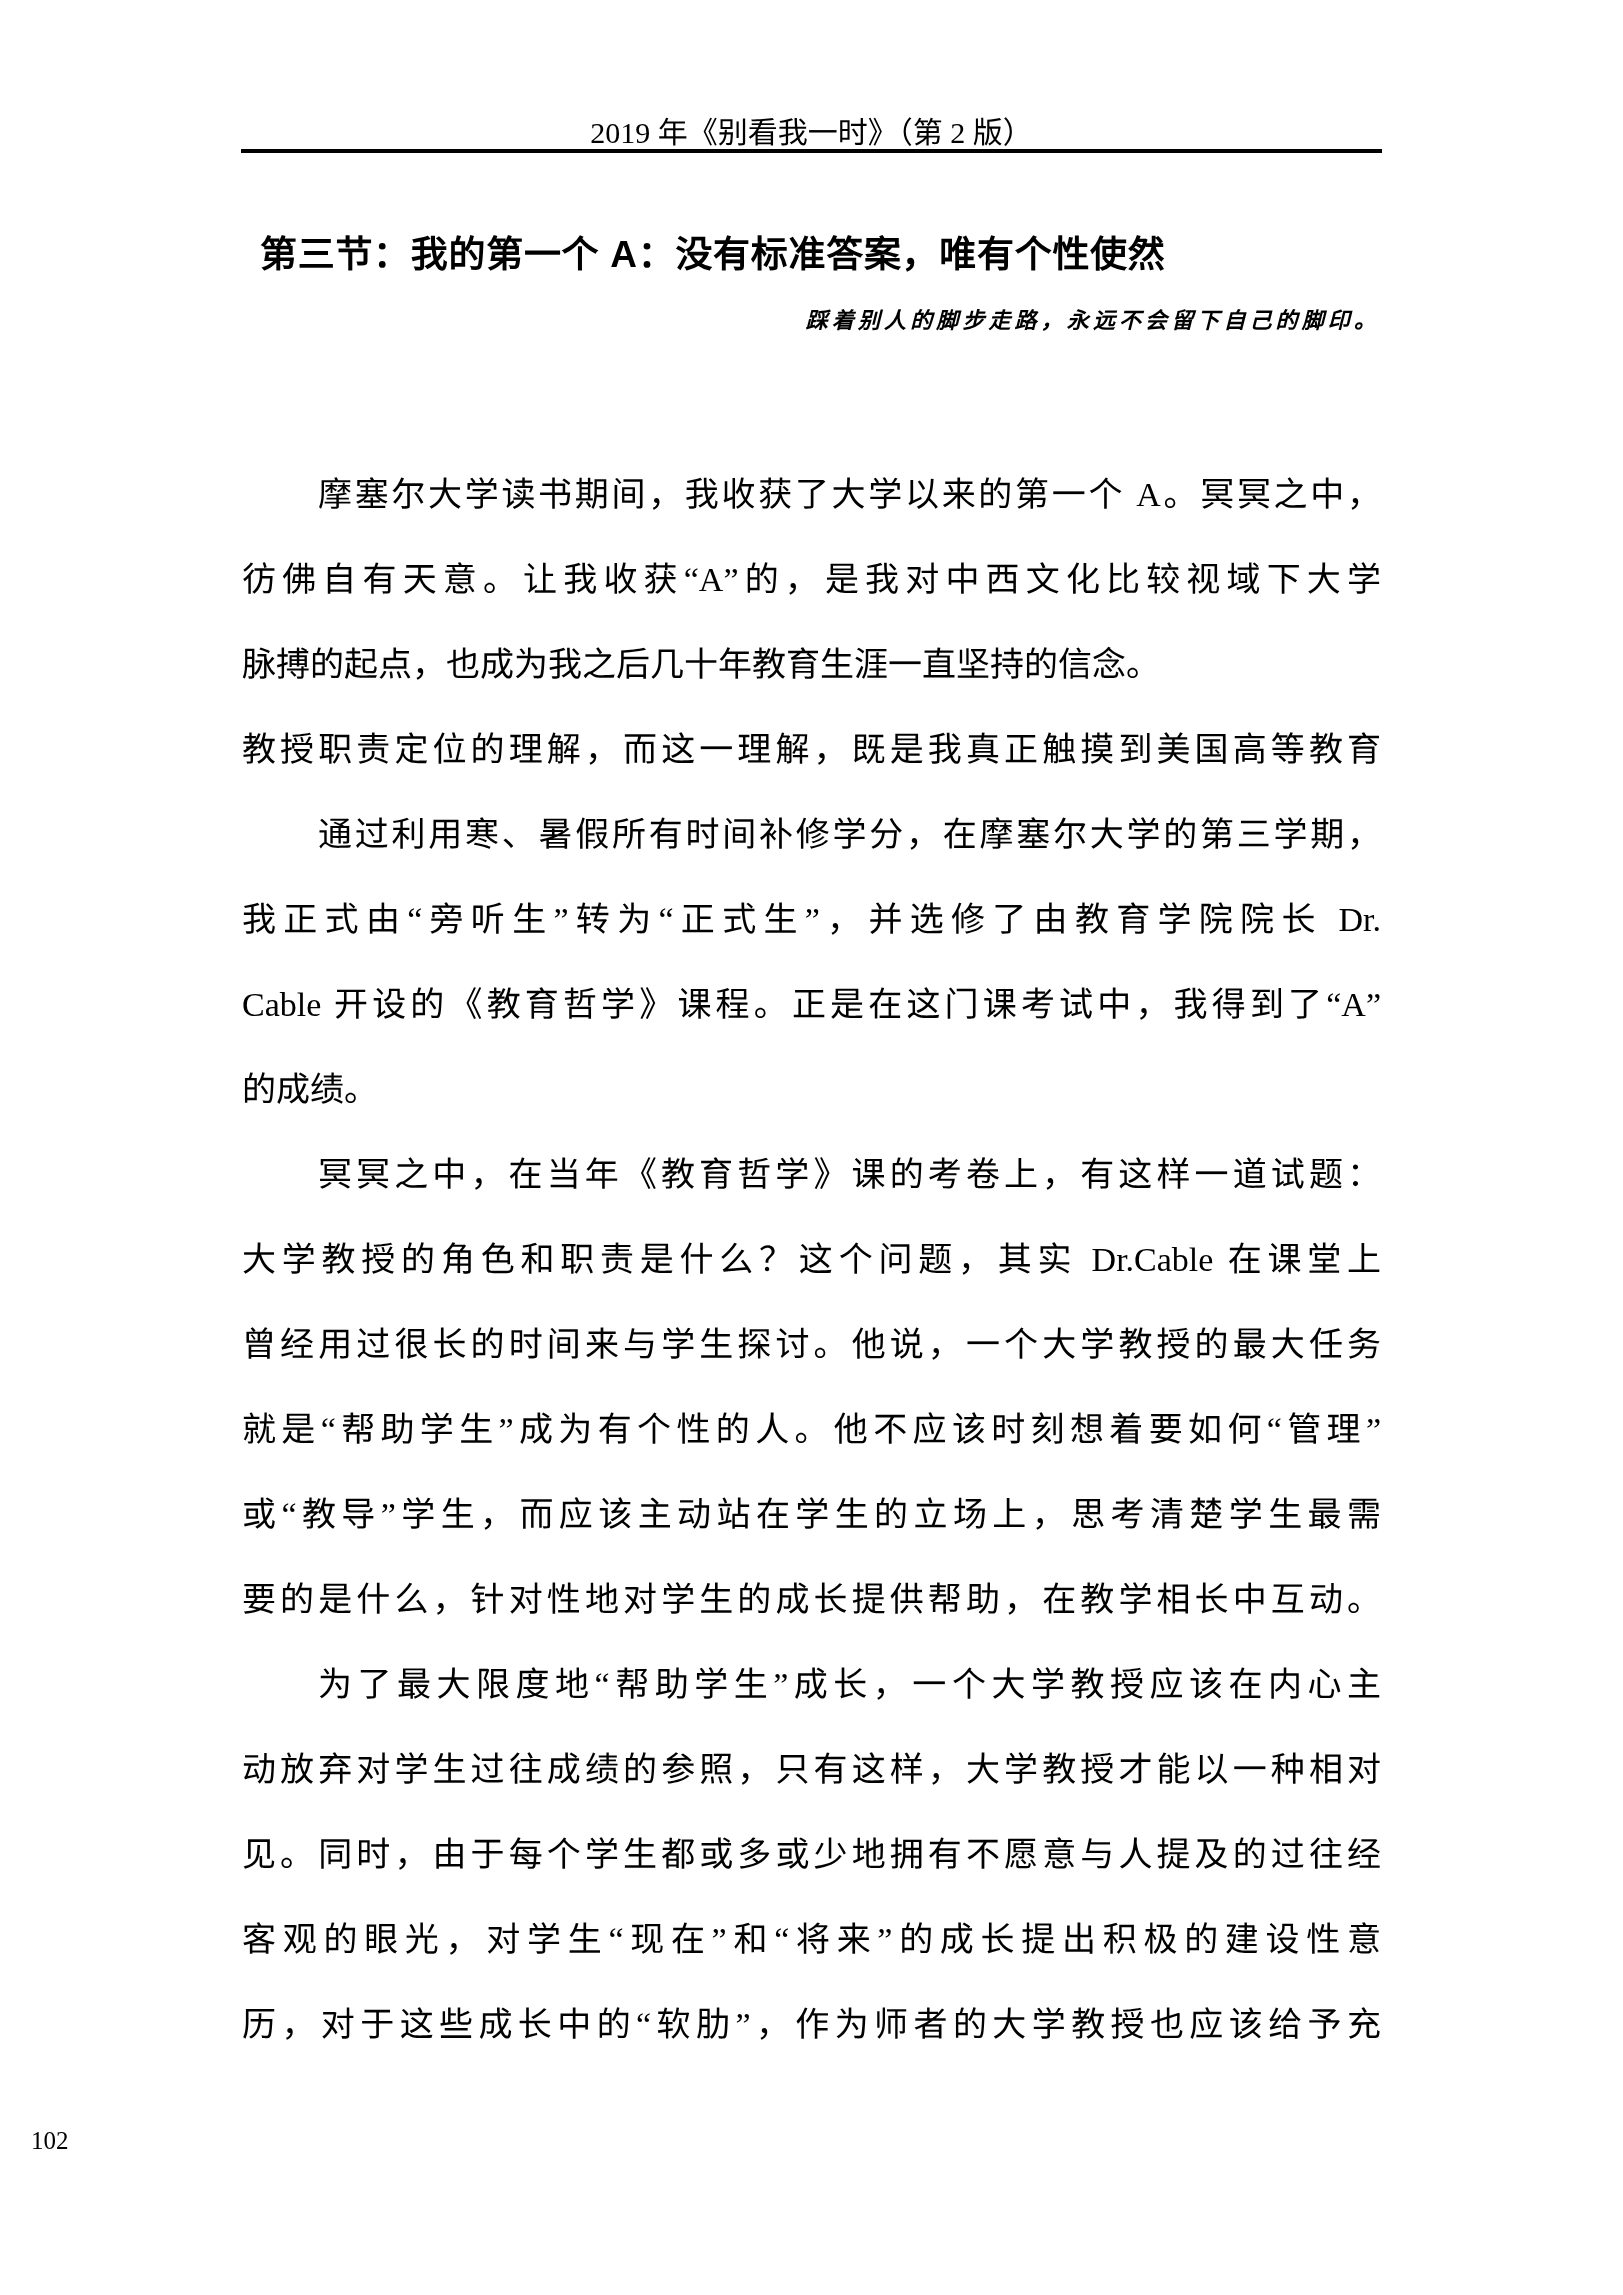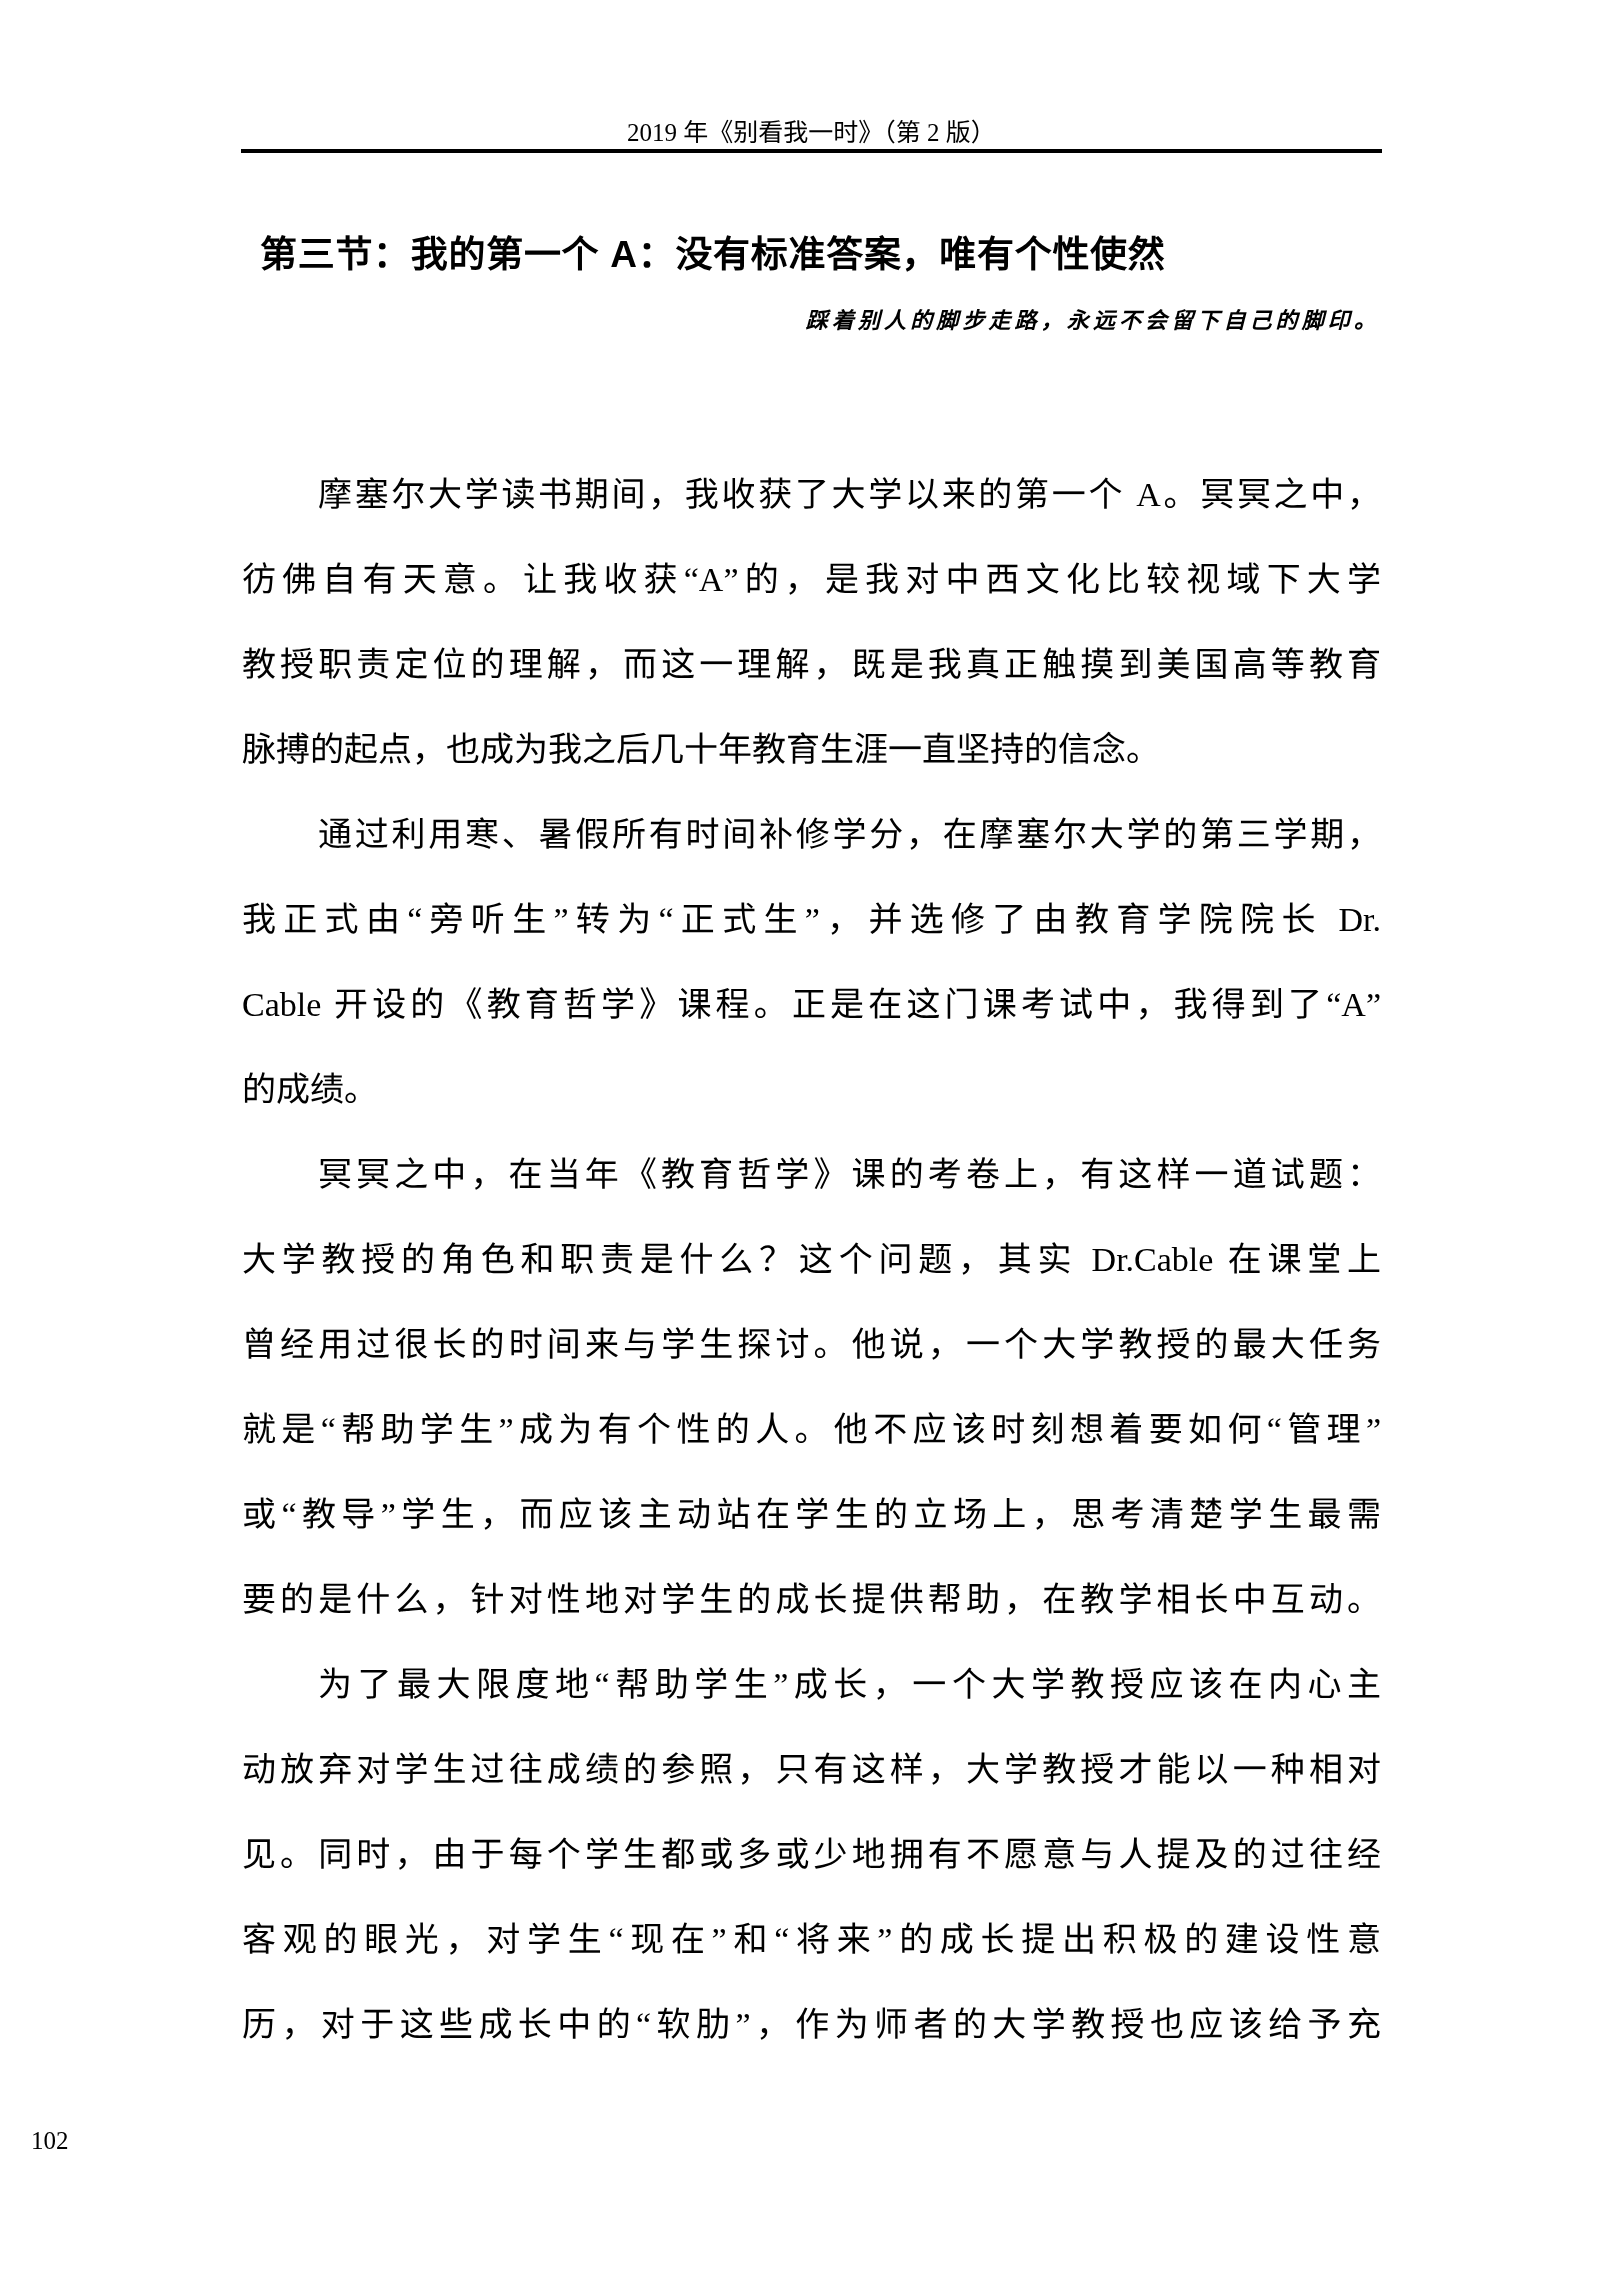--- a/index.html
+++ b/index.html
@@ -15,21 +15,21 @@
     color: #000000;
     overflow: hidden;
     font-family: "Liberation Serif", "DejaVu Serif", serif;
   }
   .header-text {
     position: absolute;
     top: 117px;
     left: 0;
     width: 100%;
     text-align: center;
-    font-size: 25px;
+    font-size: 30px;
     line-height: 31px;
     font-family: "Liberation Serif", "DejaVu Serif", serif;
   }
   .header-rule {
     position: absolute;
     left: 241px;
     top: 149px;
     width: 1141px;
     height: 4.1px;
     background: #000000;
@@ -103,22 +103,22 @@
 
   <h1 class="section-title">第三节：我的第一个 A：没有标准答案，唯有个性使然</h1>
 
   <div class="epigraph">踩着别人的脚步走路，永远不会留下自己的脚印。</div>
 
   <main class="body-text">
 
     <div class="paragraph">
       <div class="line full indent">摩塞尔大学读书期间，我收获了大学以来的第一个 A。冥冥之中，</div>
       <div class="line full">彷佛自有天意。让我收获“A”的，是我对中西文化比较视域下大学</div>
+      <div class="line end">脉搏的起点，也成为我之后几十年教育生涯一直坚持的信念。</div>
       <div class="line full">教授职责定位的理解，而这一理解，既是我真正触摸到美国高等教育</div>
-      <div class="line end">脉搏的起点，也成为我之后几十年教育生涯一直坚持的信念。</div>
     </div>
 
     <div class="paragraph">
       <div class="line full indent">通过利用寒、暑假所有时间补修学分，在摩塞尔大学的第三学期，</div>
       <div class="line full">我正式由“旁听生”转为“正式生”，并选修了由教育学院院长 Dr.</div>
       <div class="line full">Cable 开设的《教育哲学》课程。正是在这门课考试中，我得到了“A”</div>
       <div class="line end">的成绩。</div>
     </div>
 
     <div class="paragraph">

